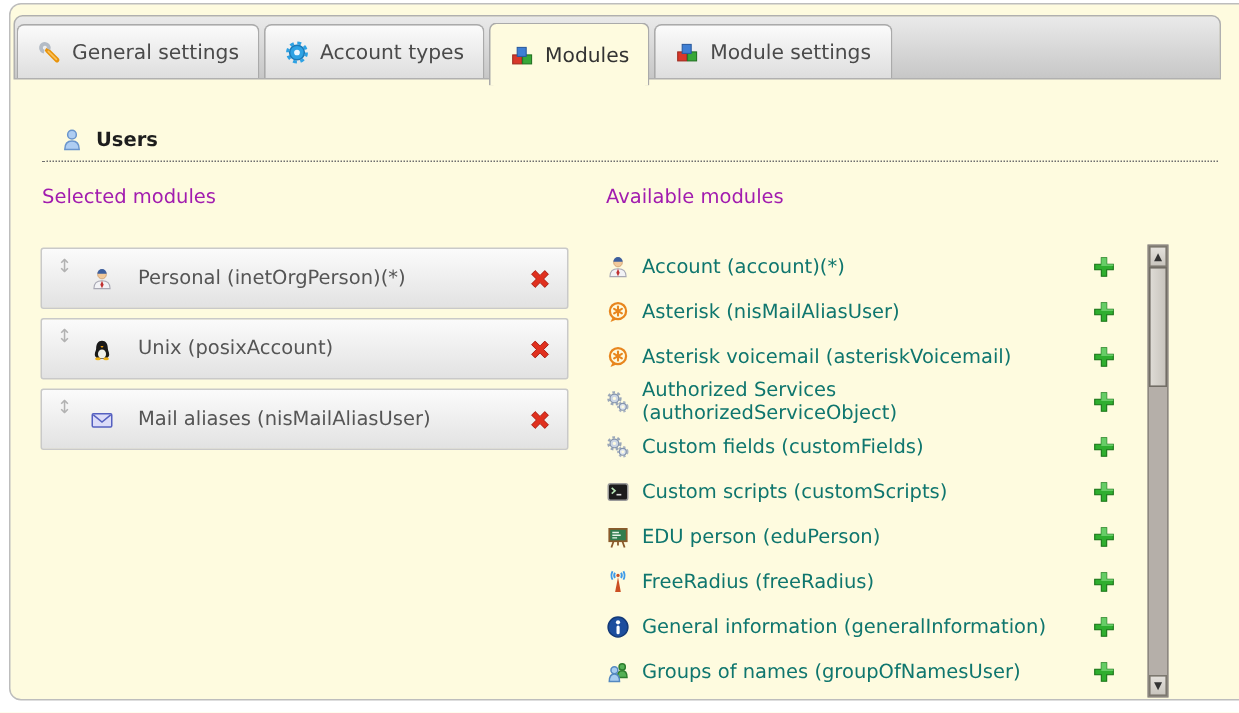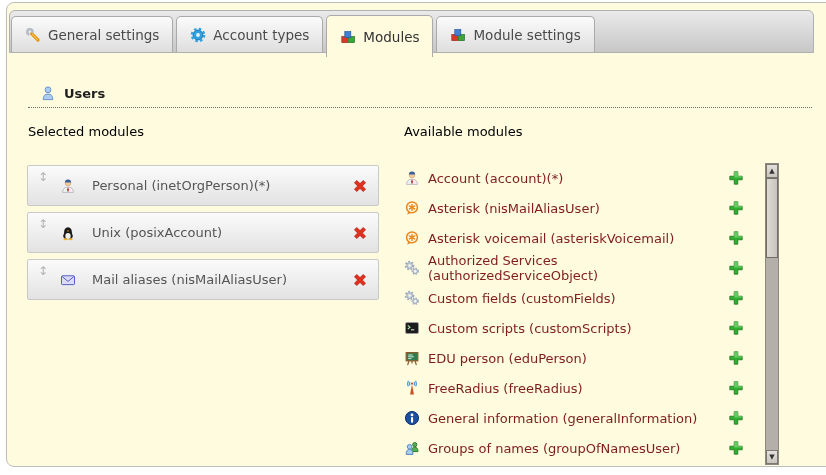--- a/index.html
+++ b/index.html
@@ -33,39 +33,39 @@
   .tab svg{flex:0 0 auto;}
   
   .section-title{
     position:absolute;left:33px;top:82px;display:flex;align-items:flex-end;gap:8px;
     font-weight:bold;font-size:13px;color:#1d1d1d;
   }
   .dotted-rule{
     position:absolute;left:21px;top:104px;width:784px;height:0;
     border-bottom:1px dotted #6f6f6f;
   }
-  .col-label{position:absolute;top:121px;font-size:13px;color:#000000;}
+  .col-label{position:absolute;top:121px;font-size:13px;color:#a21caf;}
   .col-label.sel{left:21px;}
   .col-label.avail{left:397px;}
   
   .selected-list{position:absolute;left:20px;top:162px;width:352px;}
   .sel-row{
     height:41px;box-sizing:border-box;margin-bottom:6px;
     display:flex;align-items:center;padding:0 10px;
     background:linear-gradient(#fbfbfb,#e2e2e2);
     border:1px solid #c9c9c9;border-radius:2px;cursor:move;
   }
   .drag-handle{font-size:12px;color:#b2b2b2;width:16px;cursor:ns-resize;align-self:flex-start;padding-top:4px;}
   .sel-row .mod-icon{margin-left:6px;}
   .sel-row .mod-label{margin-left:16px;font-size:13px;color:#555;text-align:right;}
   .x-btn{margin-left:auto;cursor:pointer;display:flex;}
   
   .available-list{position:absolute;left:397px;top:160px;width:340px;}
   .avail-row{height:30px;display:flex;align-items:center;}
-  .avail-row .mod-label{margin-left:8px;font-size:13px;color:#7f1d1d;}
+  .avail-row .mod-label{margin-left:8px;font-size:13px;color:#0f766e;}
   .plus-btn{margin-left:auto;cursor:pointer;display:flex;}
   
   .scrollbar{
     position:absolute;left:758px;top:160px;width:14px;height:302px;
     background:#b5afa9;border:1px solid #8c8780;box-sizing:border-box;
   }
   .scroll-btn{
     position:absolute;left:0;width:12px;height:14px;
     background:linear-gradient(#e4e1dc,#c9c5be);border:1px solid #7c786f;
     box-sizing:border-box;display:flex;align-items:center;justify-content:center;

